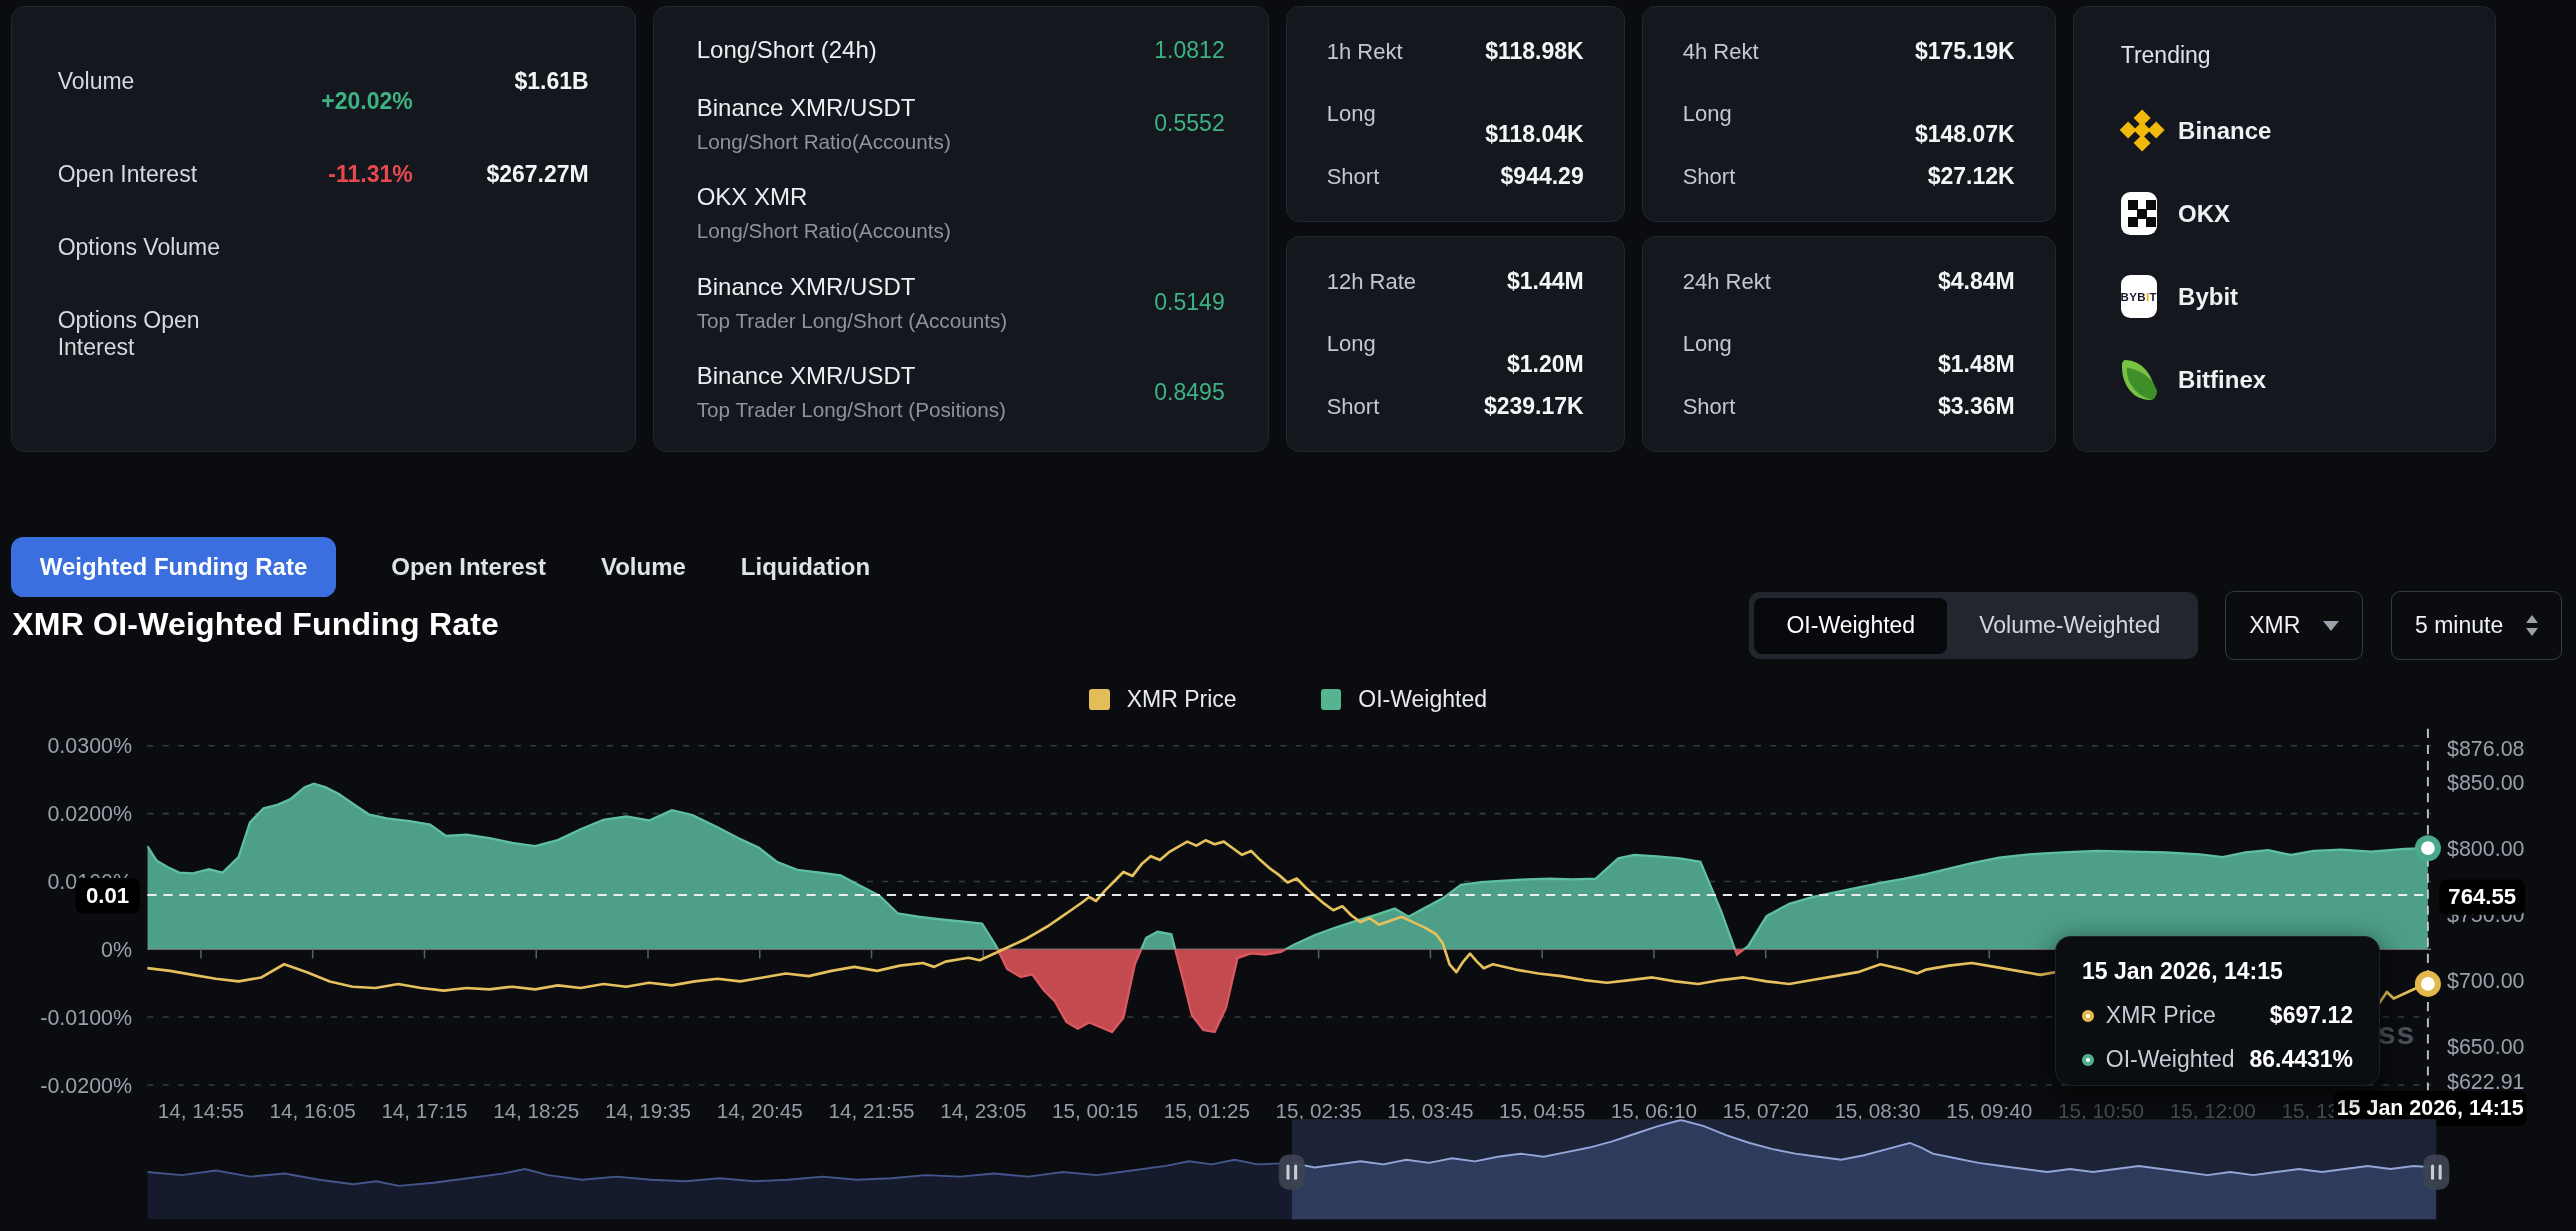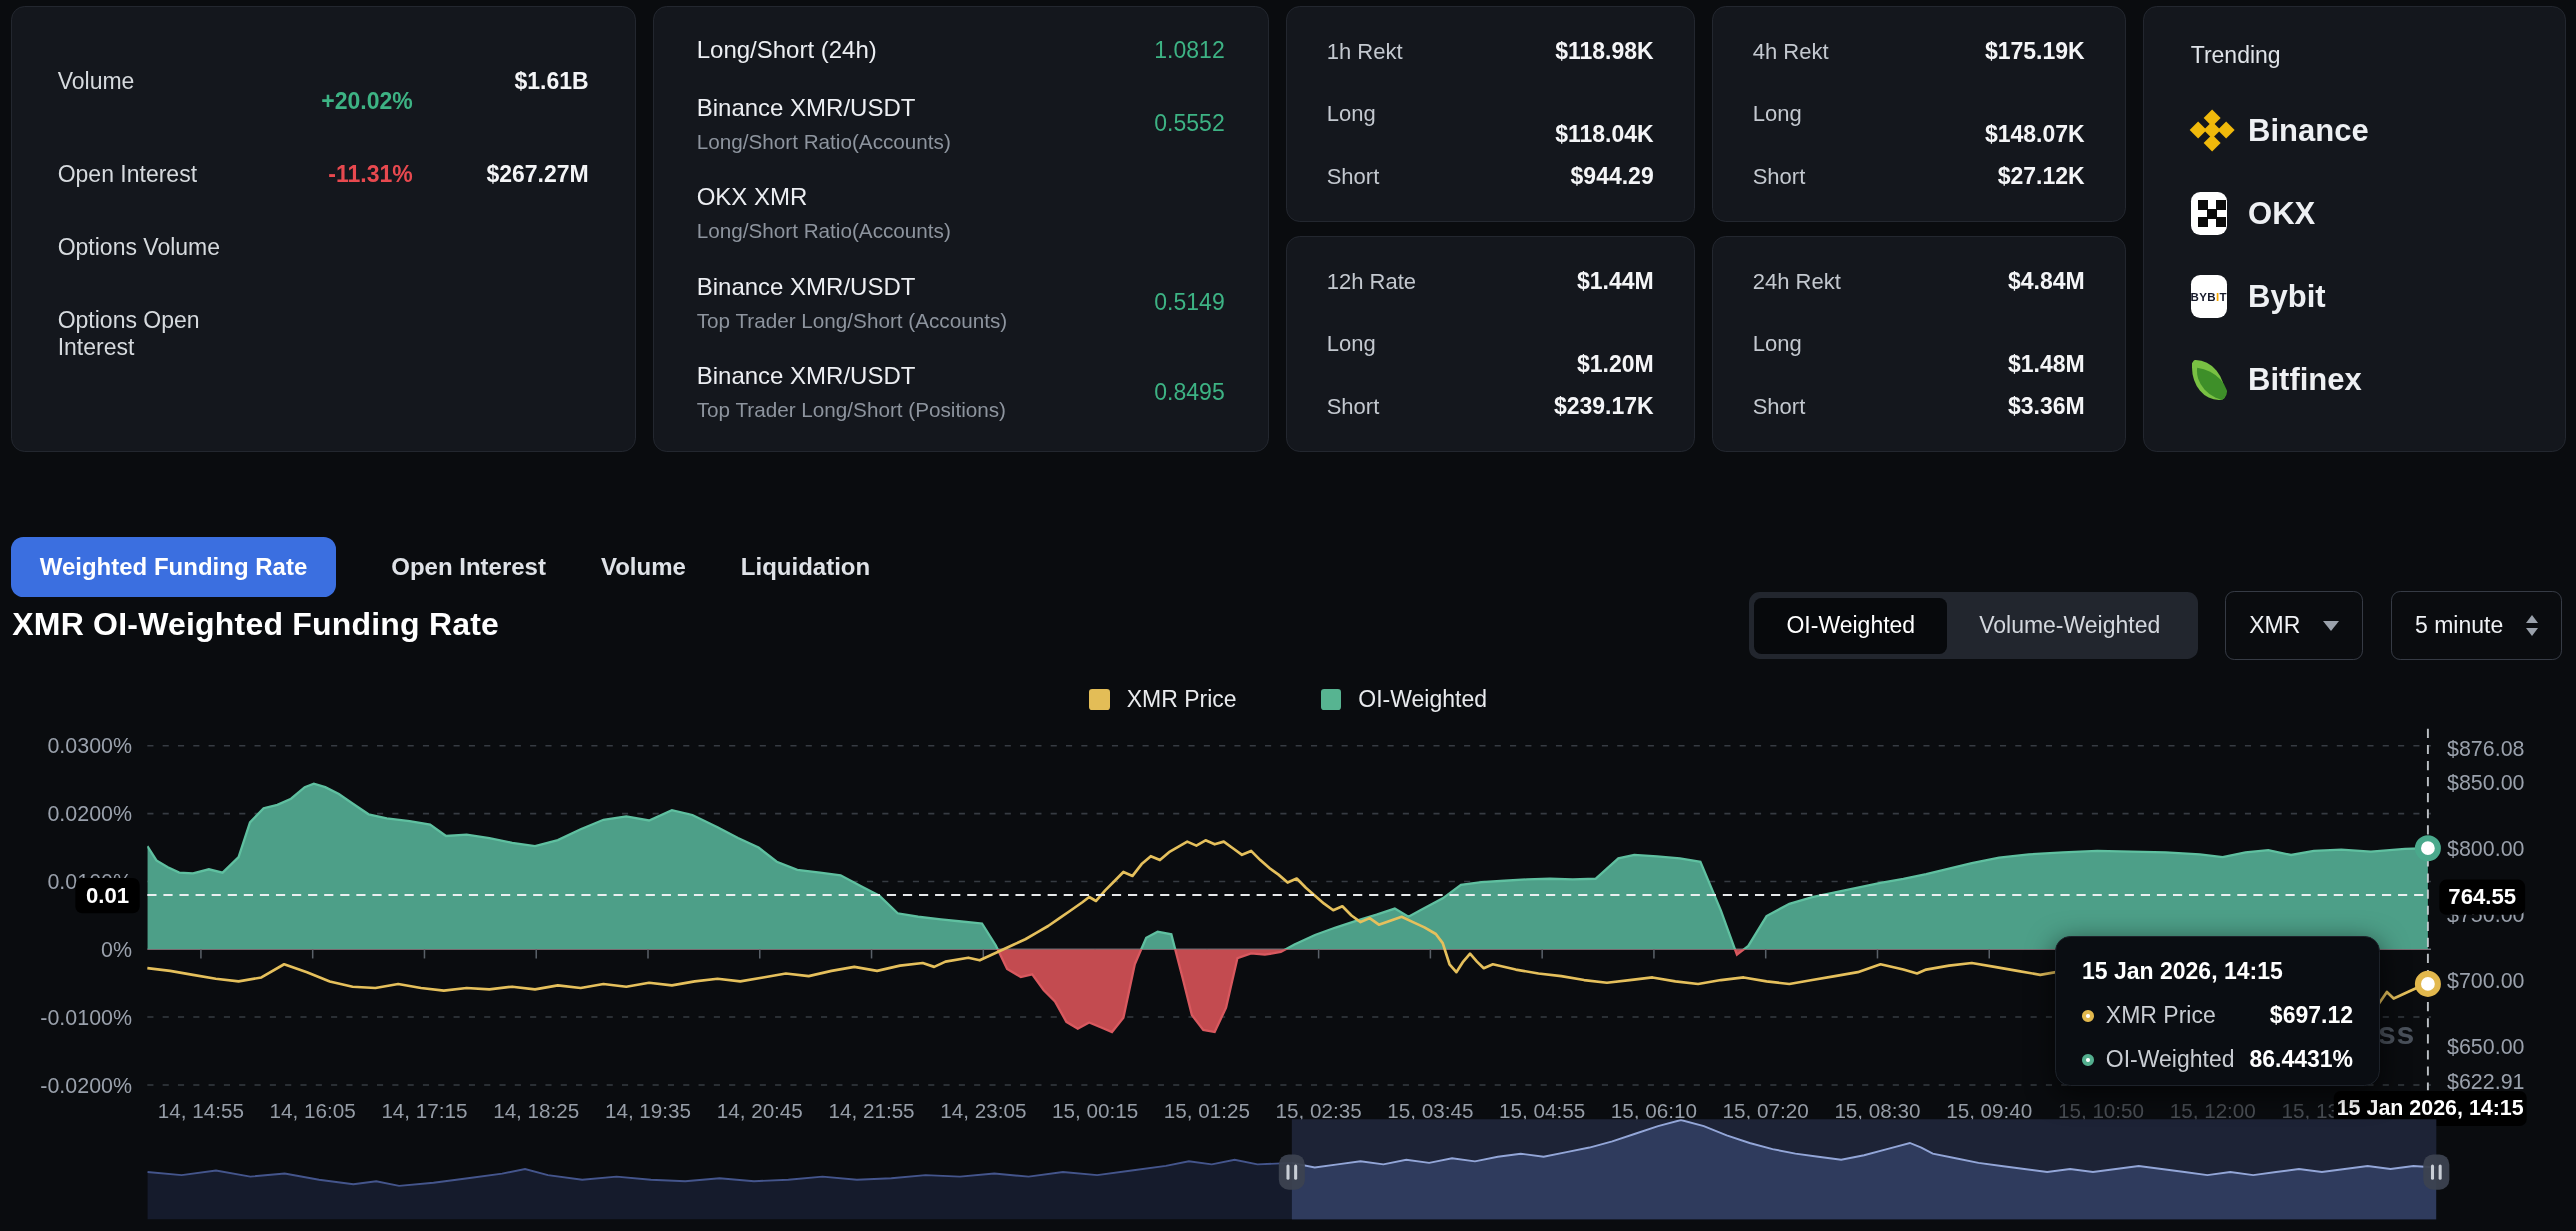--- a/index.html
+++ b/index.html
@@ -16,30 +16,30 @@
   .stat-label { font-size:23px; color:#d6dade; flex:1; }
   .stat-mid { font-size:23px; font-weight:700; width:191px; text-align:right; }
   .stat-right { font-size:23px; font-weight:700; width:176px; text-align:right; color:#f4f5f7; }
   .pos { color:#3db384;margin-top:40px; } .neg { color:#e8494f; }
   .card-ls { width:616px; padding:29px 43px; display:flex; flex-direction:column; justify-content:space-between; }
   .ls-row { display:flex; align-items:center; }
   .ls-left { flex:1; }
   .ls-title { font-size:24px; color:#eceef2; font-weight:500; }
   .ls-sub { font-size:20.7px; color:#8d949e; margin-top:7.7px; }
   .ls-val { font-size:23px; font-weight:500; color:#3db384; }
-  .rekt-col { width:409px; display:flex; flex-direction:column; gap:13.8px; }
+  .rekt-col { width:339px; display:flex; flex-direction:column; gap:13.8px; }
   .rekt-col.c2 { width:414px; }
   .card-rekt { flex:1; padding:31px 40px; display:flex; flex-direction:column; justify-content:space-between; }
   .rekt-row { display:flex; align-items:center; justify-content:space-between; }
   .rekt-label { font-size:22px; color:#c3c8cf; }
   .rekt-val { font-size:23px; font-weight:700; color:#f4f5f7; }
   .card-trend { width:423px; padding:35px 47px; }
   .trend-title { font-size:23px; color:#dfe3e8; }
   .trend-item { display:flex; align-items:center; gap:21.4px; margin-top:40px; }
-  .trend-name { font-size:31px; font-weight:700; color:#eef0f3; }
+  .trend-name { font-size:24px; font-weight:700; color:#eef0f3; }
   .exch-icon { width:36px; height:43px; border-radius:9.2px; position:relative; flex:0 0 auto; }
   
   .binance-icon { background:transparent; }
   .binance-icon .d { position:absolute; width:12.3px; height:12.3px; background:#f0b90b; transform:rotate(45deg); }
   .binance-icon .d1{ left:15.3px; top:3.1px; } .binance-icon .d2{ left:1.5px;  top:15.3px; }
   .binance-icon .d3{ left:15.3px; top:15.3px;} .binance-icon .d4{ left:29px; top:15.3px; }
   .binance-icon .d5{ left:15.3px; top:27.6px; }
   .okx-icon { background:#fff; }
   .okx-icon .b { position:absolute; width:10px; height:10px; background:#0b0b0b; }
   .okx-icon .b1{left:7.7px;top:7.7px;} .okx-icon .b2{left:25px;top:7.7px;} .okx-icon .b3{left:16.5px;top:16.5px;}

